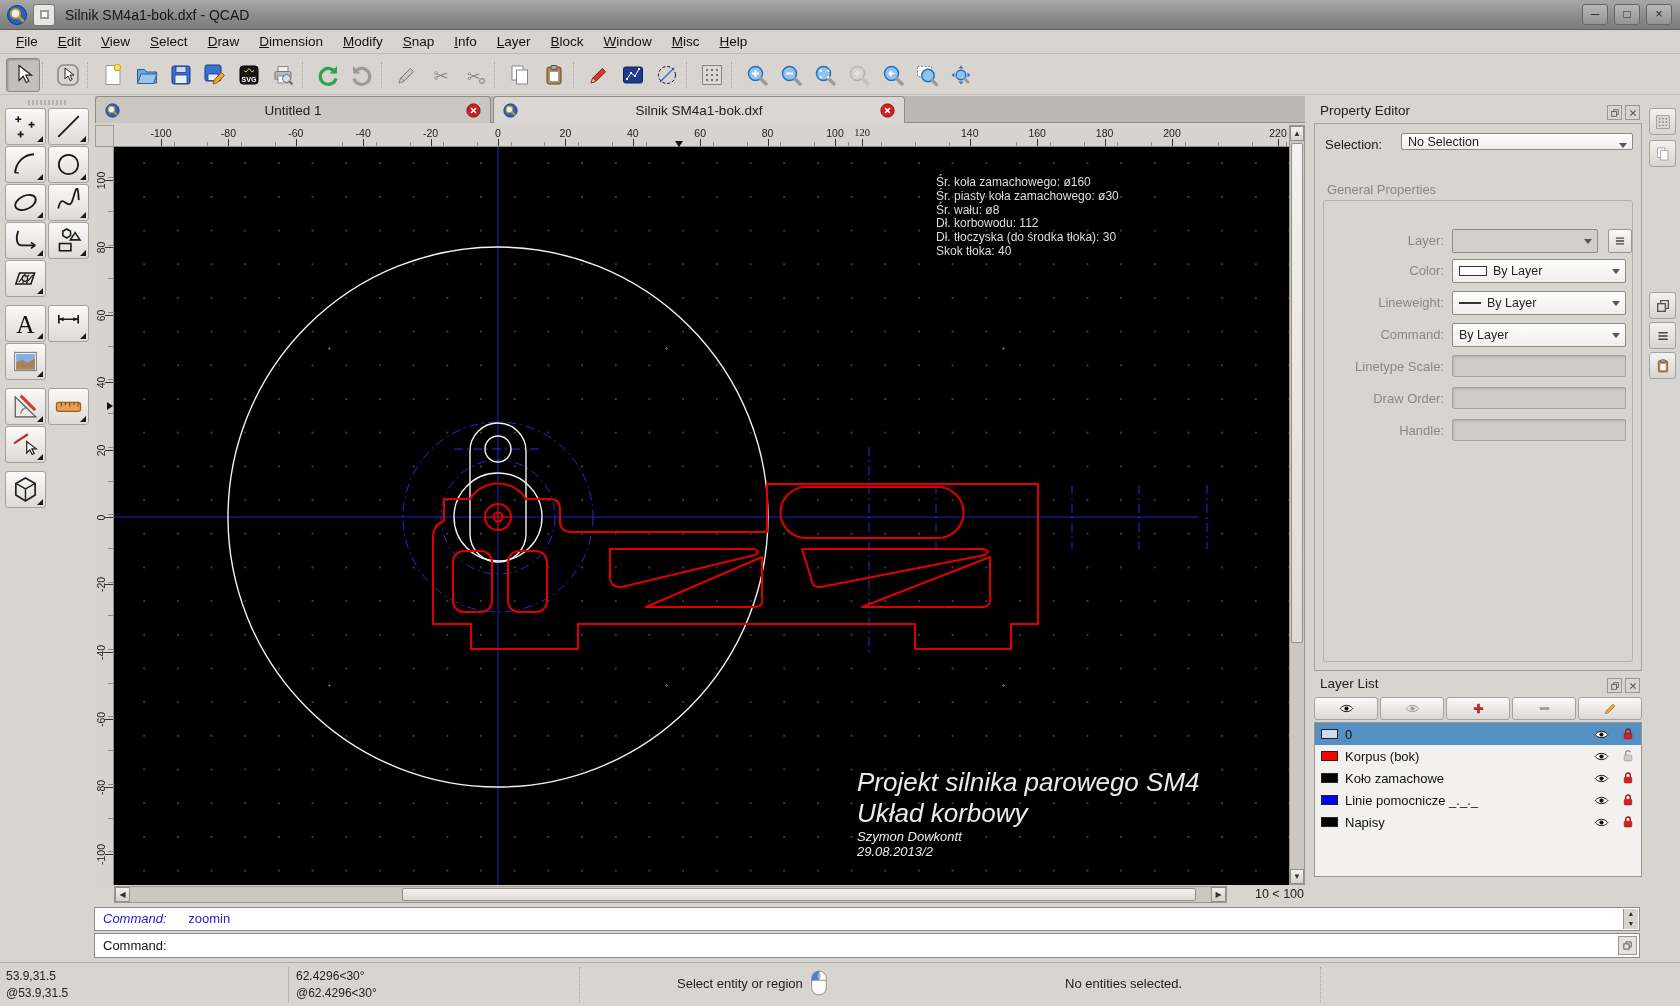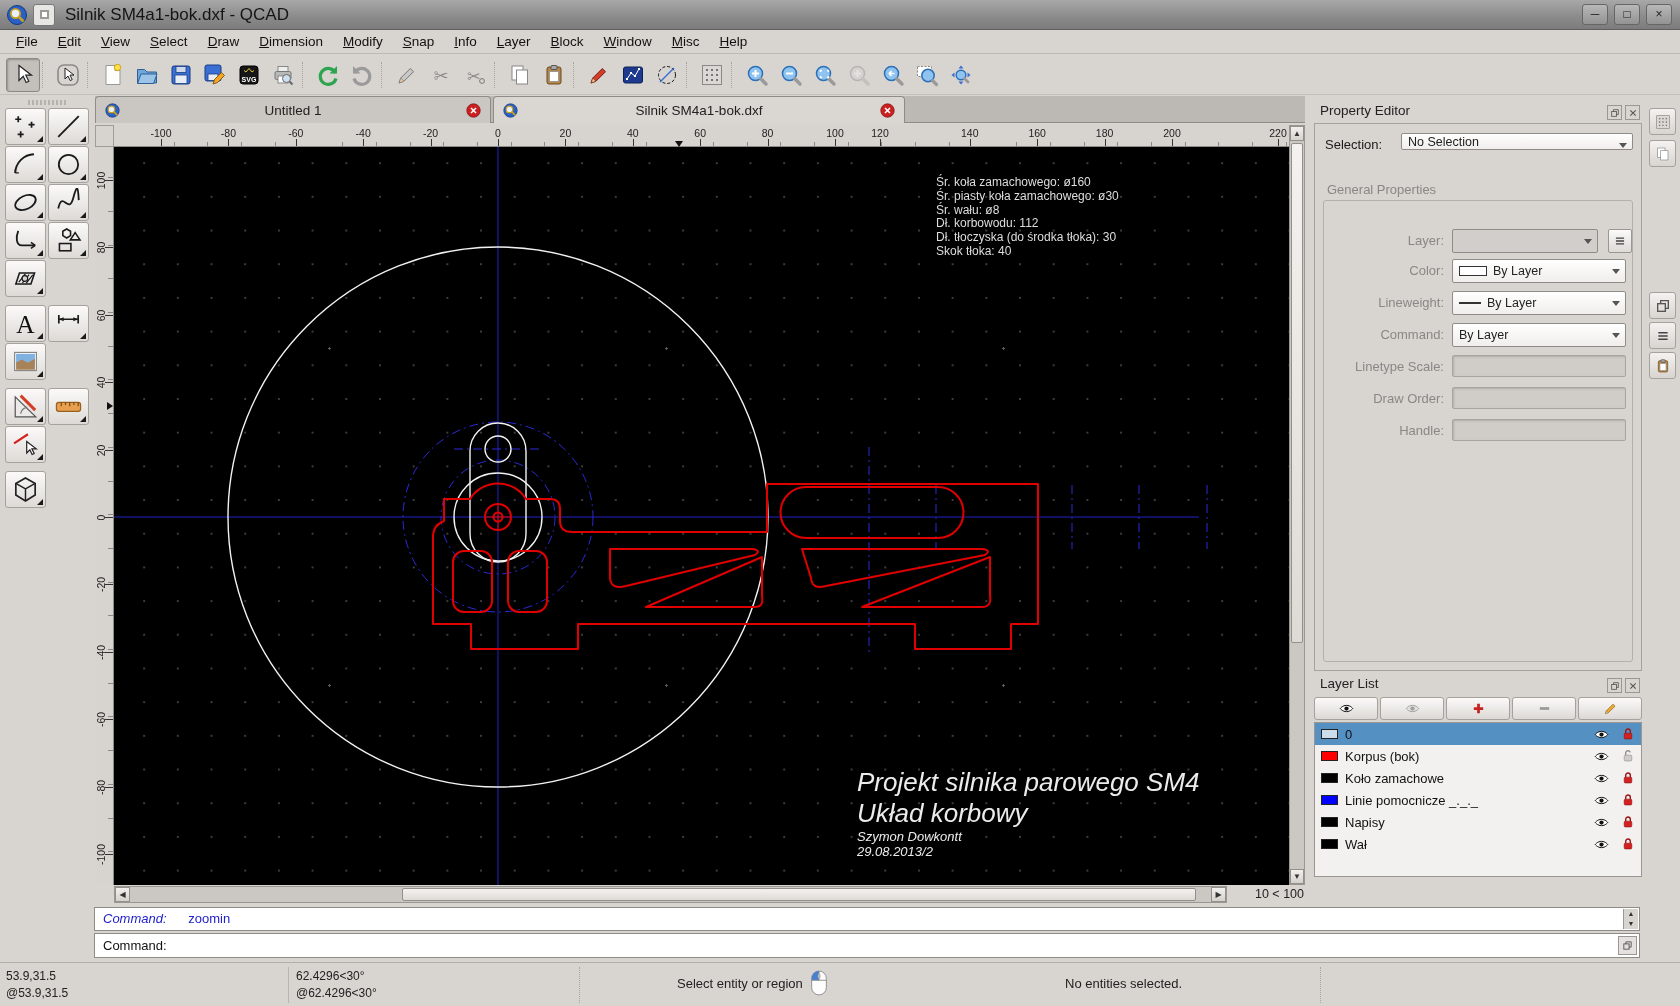--- a/index.html
+++ b/index.html
@@ -8,21 +8,21 @@
   svg.icon { display:block; pointer-events:none; }
 
   
   #titlebar { position:absolute; left:0; top:0; width:1680px; height:30px;
     background:linear-gradient(#a8a8a8,#8a8a8a 60%,#7c7c7c); border-bottom:1px solid #5f5f5f;
     display:flex; align-items:center; }
   #titlebar .app-icon { width:24px; height:24px; margin:0 4px 0 5px; }
   #titlebar .doc-btn { width:22px; height:22px; background:#e8e6e3; border:1px solid #777;
     border-radius:3px; margin-right:10px; display:flex; align-items:center; justify-content:center; }
   #titlebar .doc-btn span{ width:9px; height:9px; border:2px solid #9a9a9a; background:#fff;}
-  #title-text { font-size:17px; color:#151515; }
+  #title-text { font-size:14px; color:#151515; }
   #win-controls { margin-left:auto; display:flex; gap:6px; margin-right:8px; }
   #win-controls .wbtn { width:26px; height:21px; background:linear-gradient(#b8b8b8,#939393);
     border:1px solid #666; border-radius:3px; font-size:12px; line-height:19px; text-align:center; color:#222; }
 
   
   #menubar { position:absolute; left:0; top:30px; width:1680px; height:24px;
     background:#d8d4d0; border-bottom:1px solid #bdb9b5; display:flex; align-items:center; padding-left:6px; }
   .menu-item { font-size:13.5px; padding:3px 10px; color:#111; }
   .menu-item u { text-decoration:underline; }
 
@@ -628,21 +628,21 @@
     <div class="rt-label" style="left: 114.4px;">-80<div class="tick"></div></div>
     <div class="rt-label" style="left: 181.8px;">-60<div class="tick"></div></div>
     <div class="rt-label" style="left: 249.2px;">-40<div class="tick"></div></div>
     <div class="rt-label" style="left: 316.6px;">-20<div class="tick"></div></div>
     <div class="rt-label" style="left: 384px;">0<div class="tick"></div></div>
     <div class="rt-label" style="left: 451.4px;">20<div class="tick"></div></div>
     <div class="rt-label" style="left: 518.8px;">40<div class="tick"></div></div>
     <div class="rt-label" style="left: 586.2px;">60<div class="tick"></div></div>
     <div class="rt-label" style="left: 653.6px;">80<div class="tick"></div></div>
     <div class="rt-label" style="left: 721px;">100<div class="tick"></div></div>
-    <div class="rt-label" style="left: 766px;">120<div class="tick"></div></div>
+    <div class="rt-label" style="left: 748px; font-family: Liberation Serif, serif;">120<div class="tick"></div></div>
     <div class="rt-label" style="left: 855.8px;">140<div class="tick"></div></div>
     <div class="rt-label" style="left: 923.2px;">160<div class="tick"></div></div>
     <div class="rt-label" style="left: 990.6px;">180<div class="tick"></div></div>
     <div class="rt-label" style="left: 1058px;">200<div class="tick"></div></div>
     <div class="rt-label" style="left: 1164px;">220<div class="tick"></div></div>
   </div>
 <div id="ruler-left">
     <div class="rl-label" style="top: 27px;">100</div>
     <div class="rl-tick" style="top: 33px;"></div>
     <div class="rl-label" style="top: 94.4px;">80</div>
@@ -1007,32 +1007,20 @@
         <span class="ll-name">Napisy</span>
         <svg class="icon" width="15" height="15">
           <use href="#sym-eye"></use>
         </svg>
         <span style="width: 12px;"></span>
         <svg class="icon" width="14" height="14">
           <use href="#sym-lock"></use>
         </svg>
         <span style="width: 6px;"></span>
       </div>
-      <div class="ll-row">
-        <span class="ll-swatch" style="background: rgb(0, 0, 0);"></span>
-        <span class="ll-name">Wał</span>
-        <svg class="icon" width="15" height="15">
-          <use href="#sym-eye"></use>
-        </svg>
-        <span style="width: 12px;"></span>
-        <svg class="icon" width="14" height="14">
-          <use href="#sym-lock"></use>
-        </svg>
-        <span style="width: 6px;"></span>
-      </div>
     </div>
 </div>
 
 <div id="dock-strip">
     <button class="dock-btn" style="top: 8px;">
       <svg class="icon" width="16" height="16">
         <use href="#sym-grid-toggle"></use>
       </svg>
     </button>
     <button class="dock-btn" style="top: 40px;">

